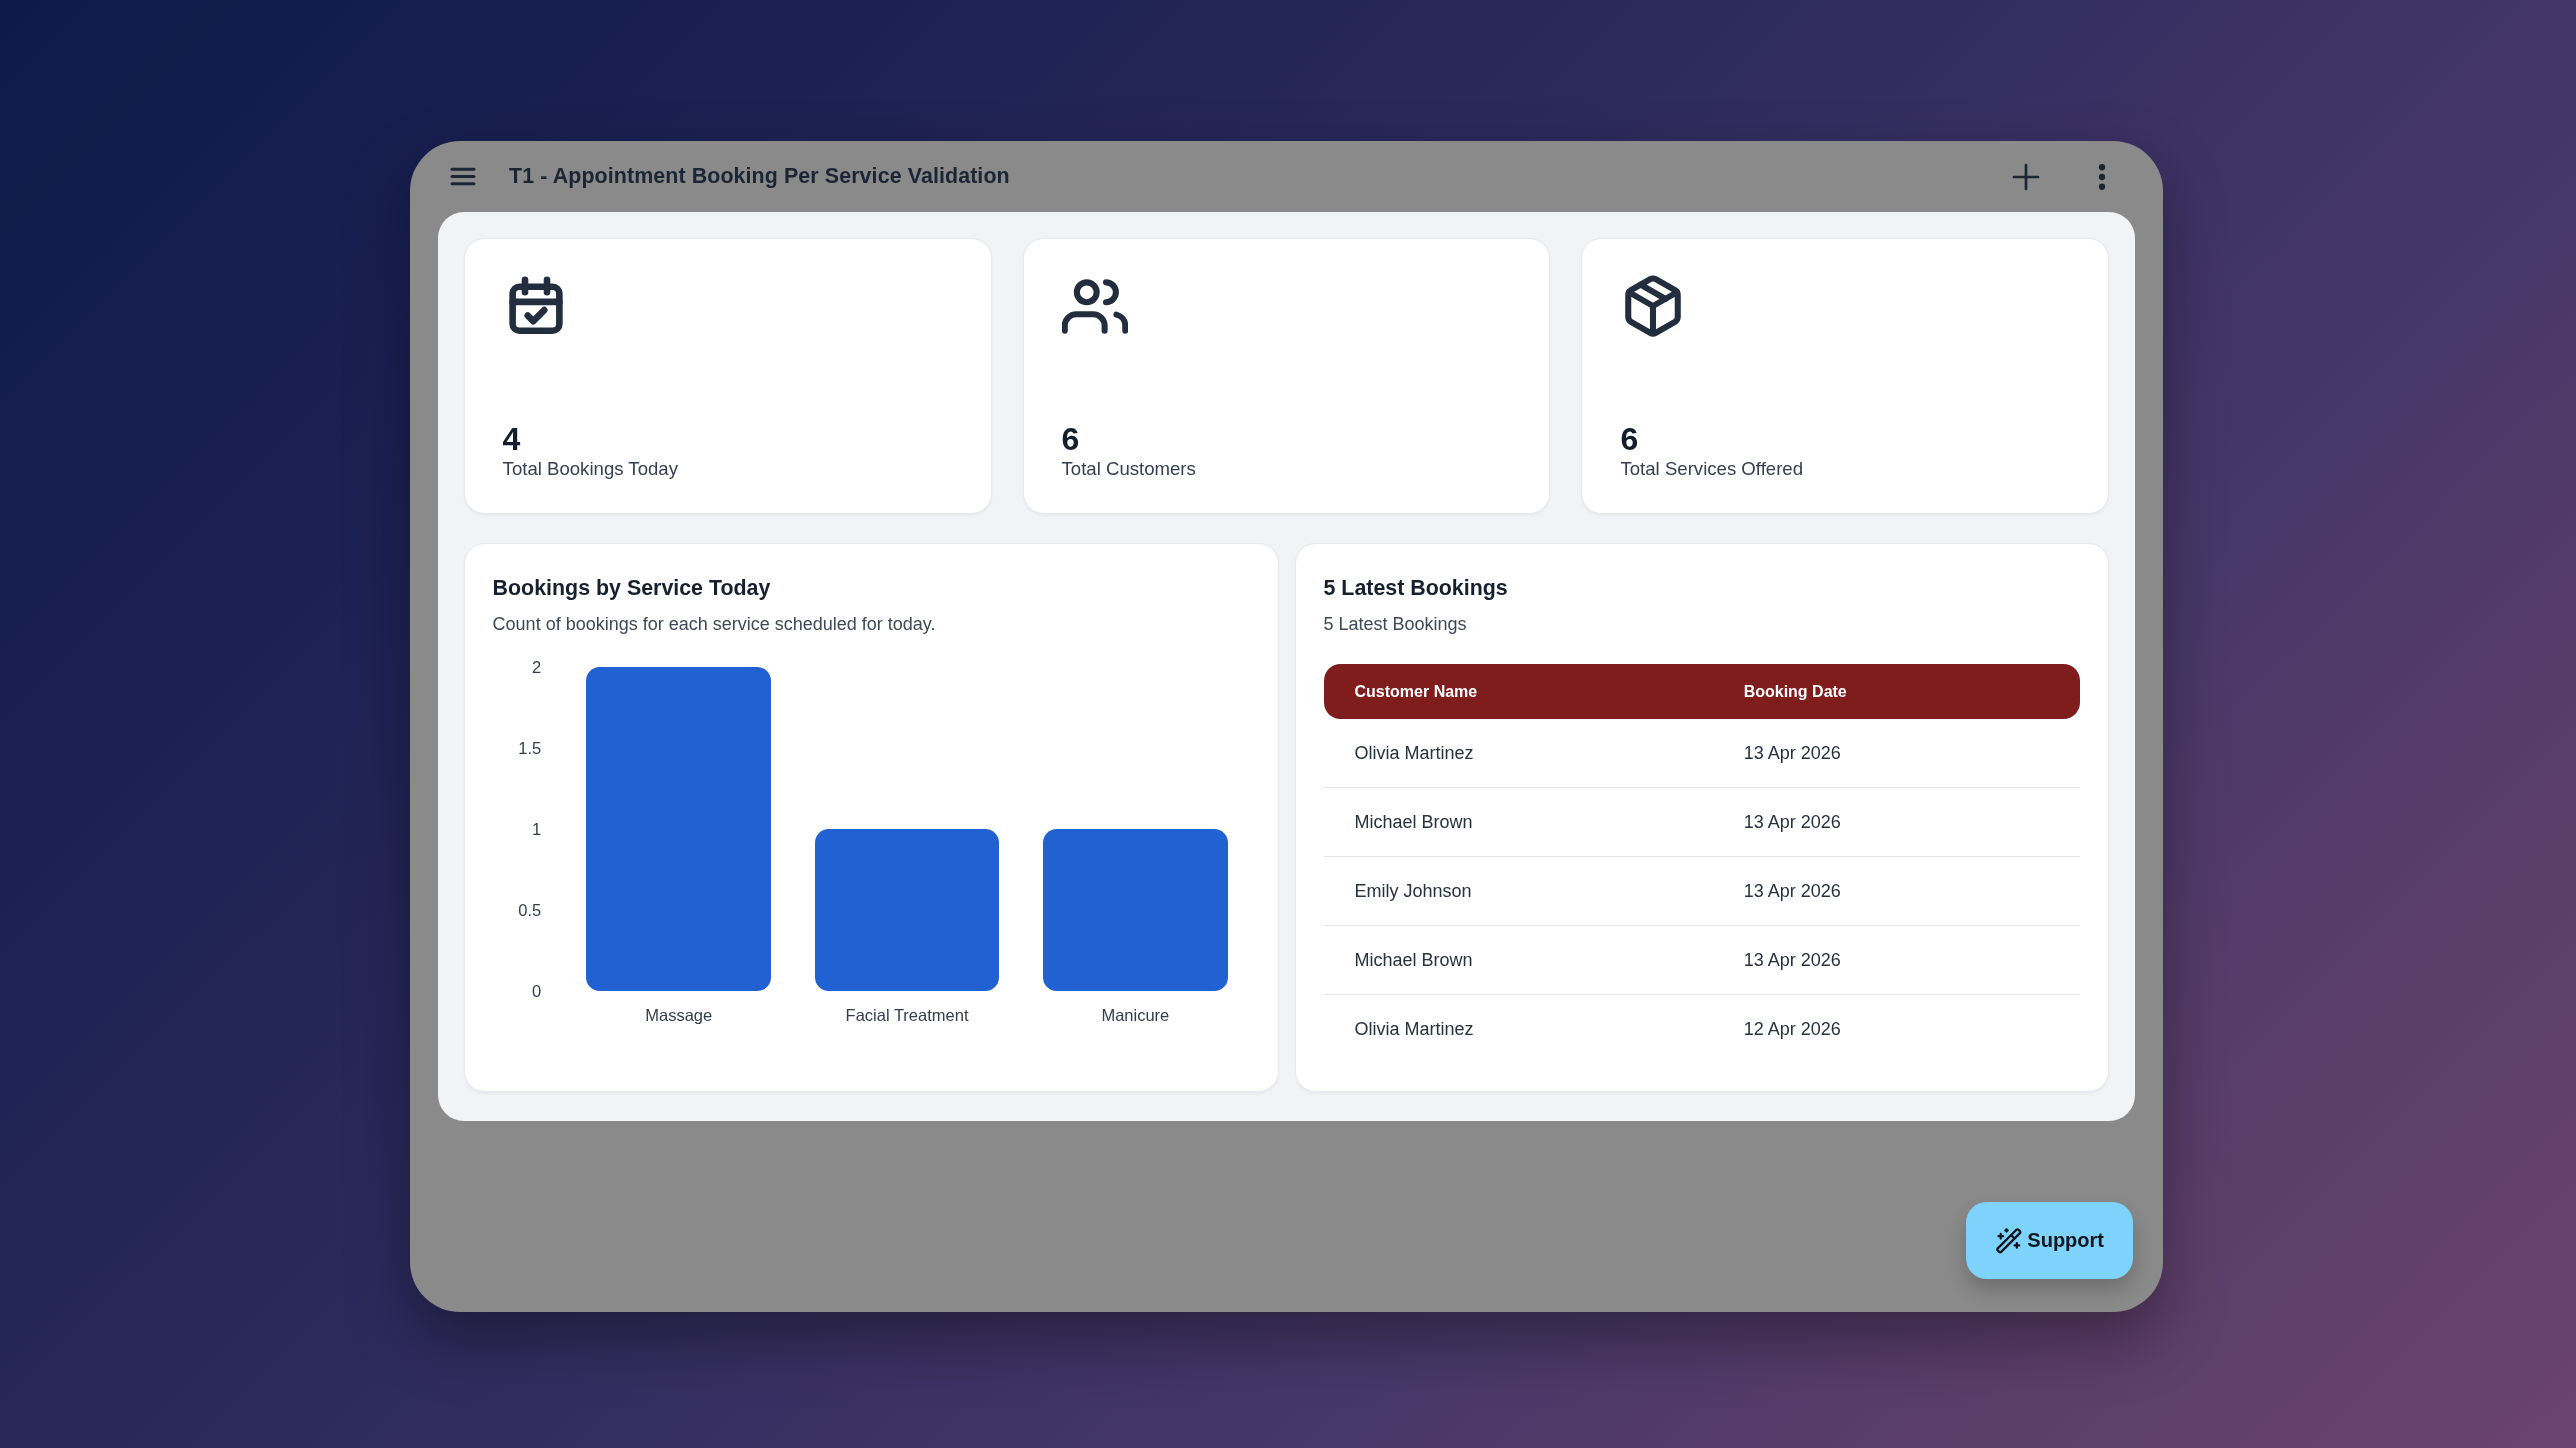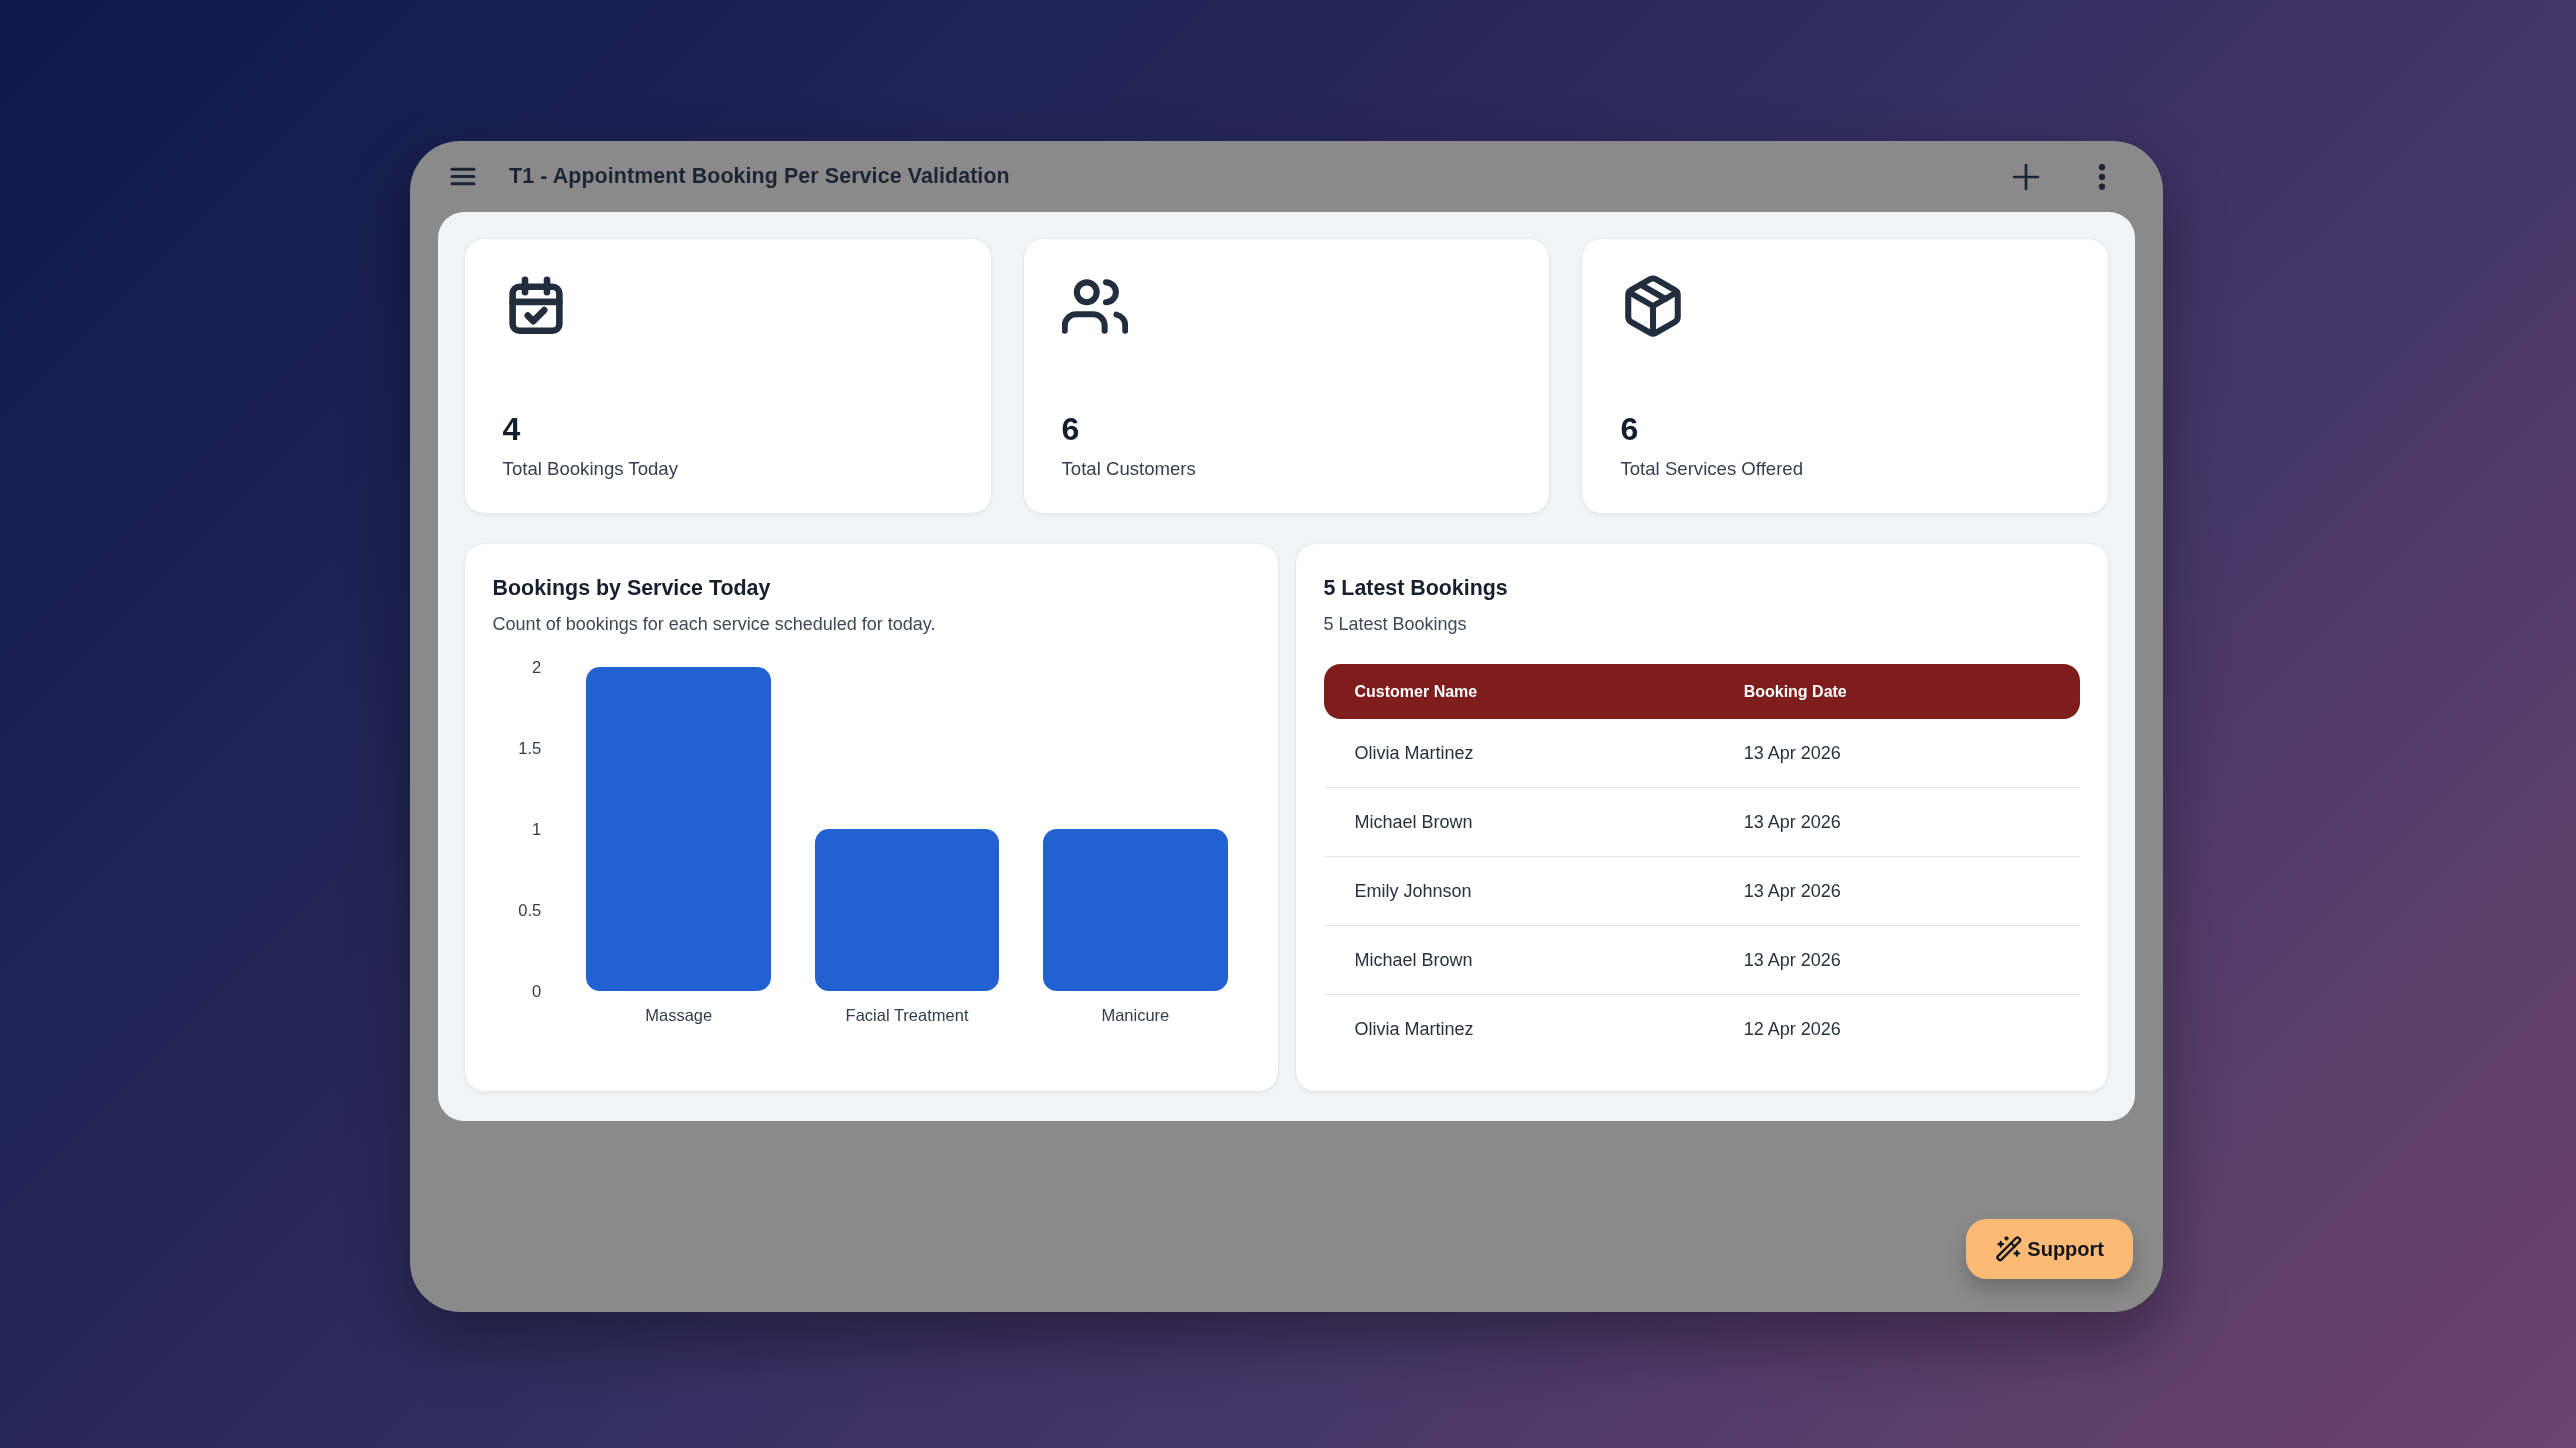--- a/index.html
+++ b/index.html
@@ -27,21 +27,21 @@
     padding:26px 26px 0 26px;
   }
   .stats-row{display:flex;gap:31px;}
   .stat-card{
     flex:1;height:276px;background:#ffffff;border:1.4px solid #e7e9ee;border-radius:20.7px;
     padding:34px 38px;display:flex;flex-direction:column;
     box-shadow:0 1.4px 2.8px rgba(16,24,40,.04);
   }
   .stat-card .stat-icon{width:66px;height:66px;}
   .stat-value{margin-top:auto;font-size:32px;font-weight:700;color:#141e2c;line-height:1;}
-  .stat-label{margin-top:15px;font-size:18.6px;color:#353f4f;line-height:1;}
+  .stat-label{margin-top:5px;font-size:18.6px;color:#353f4f;line-height:1;}
   
   .panels-row{margin-top:29px;display:flex;gap:16px;height:549px;}
   .panel{
     flex:1;background:#ffffff;border:1.4px solid #e7e9ee;border-radius:20.7px;
     padding:32px 28px;box-shadow:0 1.4px 2.8px rgba(16,24,40,.04);
   }
   .panel-title{font-size:21.4px;font-weight:700;color:#16202e;line-height:1.15;}
   .panel-subtitle{margin-top:13.8px;font-size:18px;color:#3e4857;line-height:1.15;}
   
   .chart{display:flex;margin-top:32px;}
@@ -64,22 +64,22 @@
   }
   .t-col-name{width:56%;flex:none;}
   .t-col-date{flex:1;}
   .t-row{
     height:69px;display:flex;align-items:center;padding:0 31px;
     font-size:18px;color:#28313f;border-bottom:1.4px solid #e4e6ea;
   }
   .t-row:last-child{border-bottom:none;}
   
   .support{
-    position:absolute;right:30px;bottom:33px;height:60px;padding:0 29px;
-    background:#fdba74;border:none;border-radius:20.7px;cursor:pointer;
+    position:absolute;right:30px;bottom:33px;height:77px;padding:0 29px;
+    background:#7dd3fc;border:none;border-radius:20.7px;cursor:pointer;
     display:flex;align-items:center;gap:5px;
     font-family:"Liberation Sans",sans-serif;
     font-size:20px;font-weight:700;color:#10151e;
     box-shadow:0 11px 19px rgba(0,0,0,.20);
   }
 </style>
 </head>
 <body>
 
 <div class="stage">

